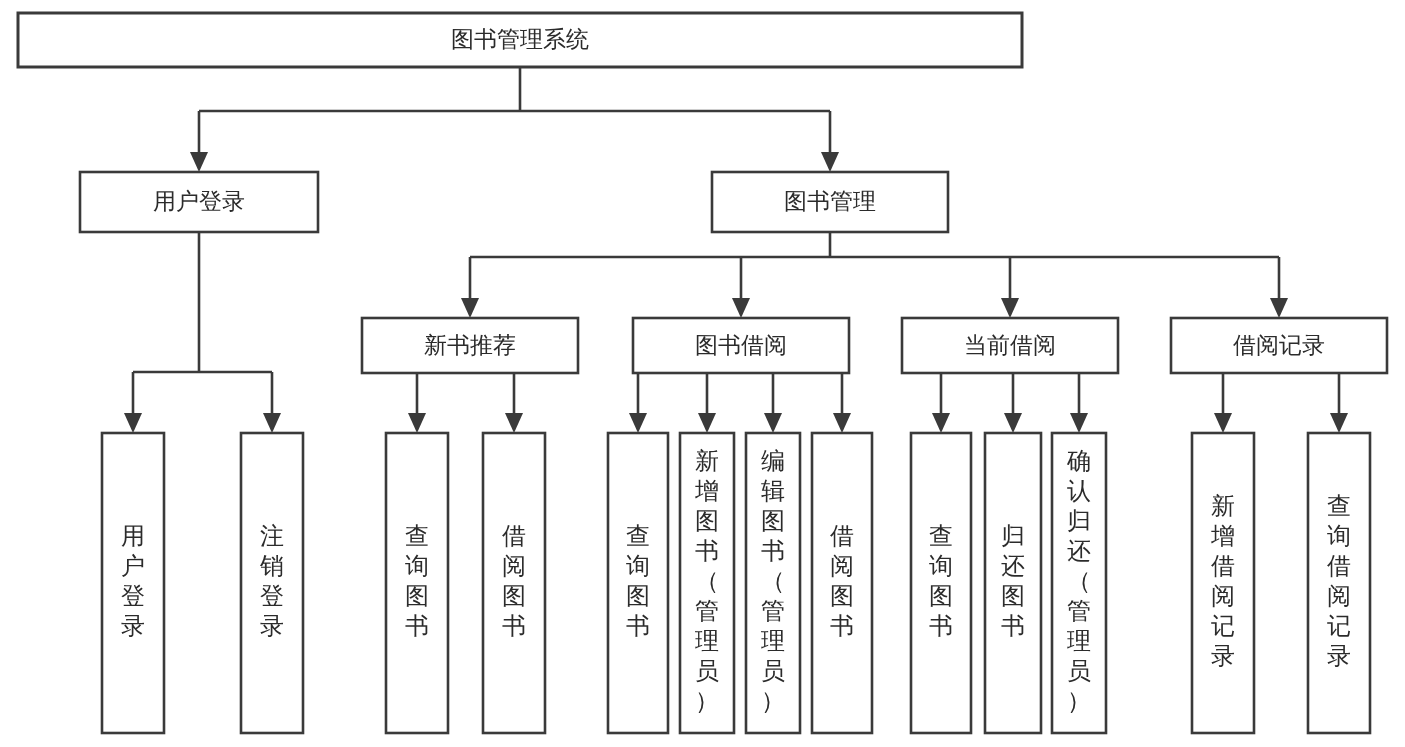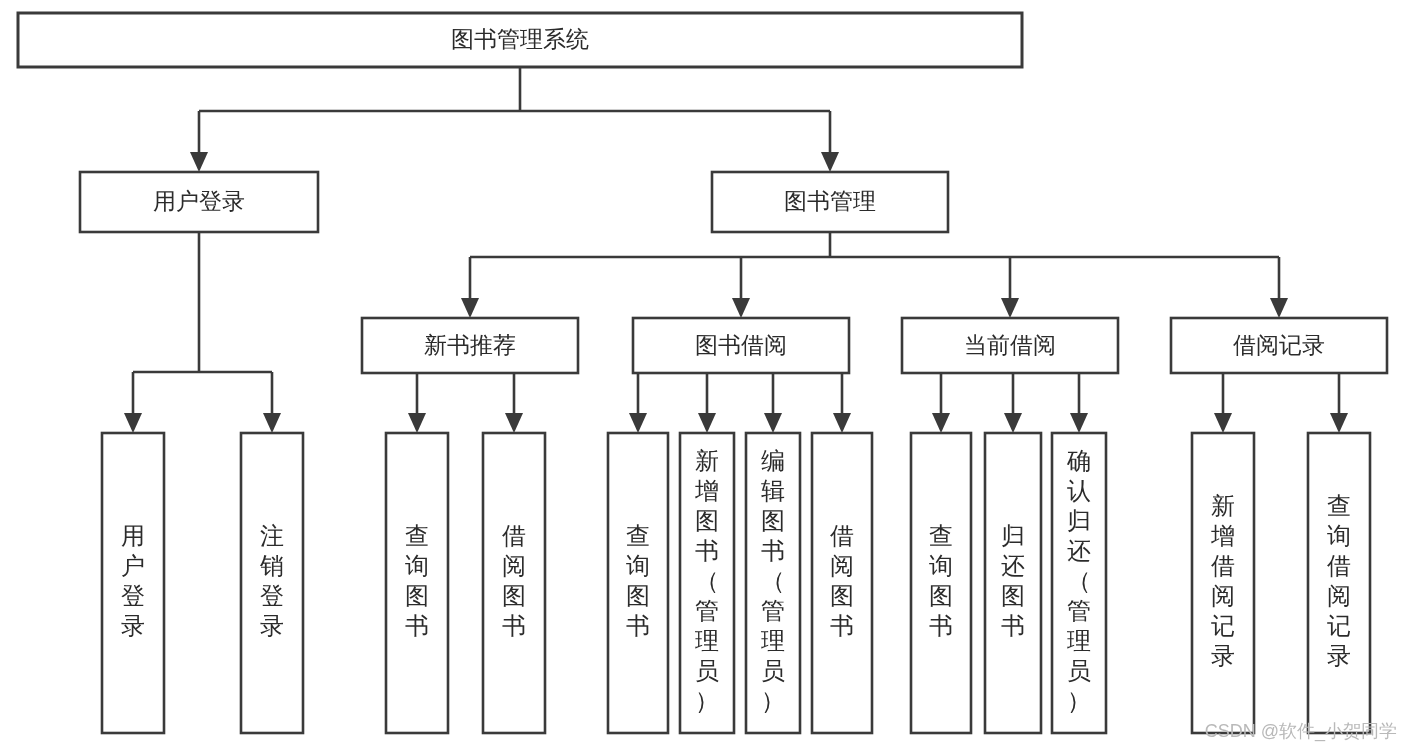--- a/index.html
+++ b/index.html
@@ -218,14 +218,13 @@
         <g>
           <rect x="1192" y="433" width="62" height="300" rx="0" class="node-box"></rect>
           <text x="1223" y="508" class="node-label vertical"><tspan x="1223" dy="0">新</tspan><tspan x="1223" dy="30">增</tspan><tspan x="1223" dy="30">借</tspan><tspan x="1223" dy="30">阅</tspan><tspan x="1223" dy="30">记</tspan><tspan x="1223" dy="30">录</tspan></text>
         </g>
         <g>
           <rect x="1308" y="433" width="62" height="300" rx="0" class="node-box"></rect>
           <text x="1339" y="508" class="node-label vertical"><tspan x="1339" dy="0">查</tspan><tspan x="1339" dy="30">询</tspan><tspan x="1339" dy="30">借</tspan><tspan x="1339" dy="30">阅</tspan><tspan x="1339" dy="30">记</tspan><tspan x="1339" dy="30">录</tspan></text>
         </g>
       </g>
   </svg>
-  <div class="watermark">CSDN @软件_小贺同学</div>
 </div>
 
 </body></html>

